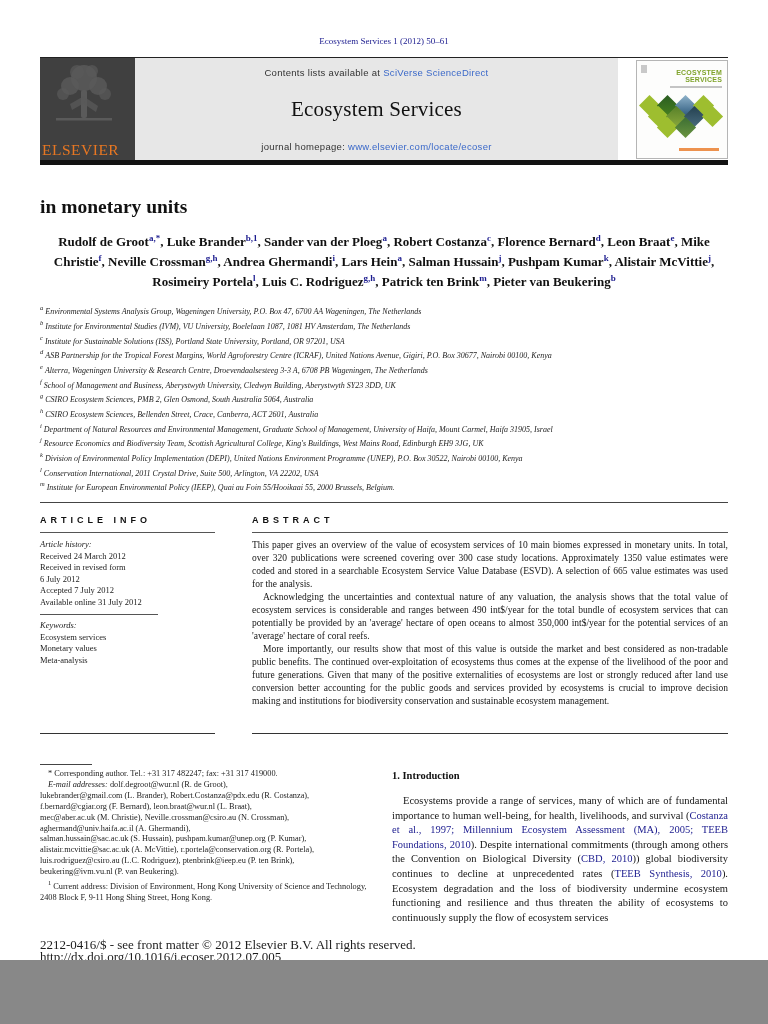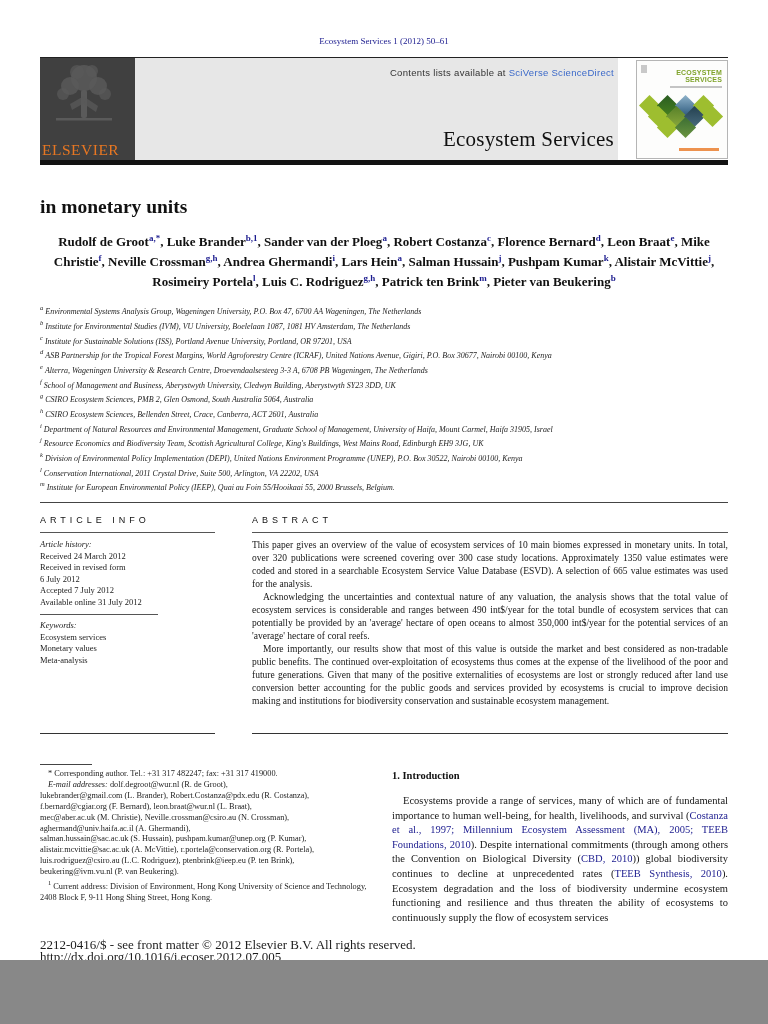--- a/index.html
+++ b/index.html
@@ -11,21 +11,21 @@
     width:768px;height:960px;position:relative;margin:0 auto;background:#ffffff;
     font-family:"Liberation Serif", serif;color:var(--ink);overflow:hidden;
   }
   .inner{padding:0 40px;}
   .journal-ref{margin:0;padding-top:36px;text-align:center;font-size:9px;color:var(--citation-navy);}
   
   .band{margin-top:11px;border-top:1.5px solid #222;display:flex;height:102px;align-items:stretch;}
   .logo-cell{width:95px;background:#404040;position:relative;display:flex;flex-direction:column;align-items:flex-start;justify-content:flex-end;}
   .logo-cell svg{position:absolute;top:2px;left:8px;}
   .elsevier-word{font-family:"Liberation Serif",serif;color:var(--elsevier-orange);font-size:15.5px;letter-spacing:.5px;font-weight:400;margin:0 0 1px 2px;}
-  .gray-cell{flex:1;background:var(--masthead-gray);display:flex;flex-direction:column;justify-content:space-between;text-align:center;padding:9px 4px 8px 4px;align-items:flex-end;}
+  .gray-cell{flex:1;background:var(--masthead-gray);display:flex;flex-direction:column;justify-content:space-between;text-align:center;padding:9px 4px 8px 4px;}
   .sans{font-family:"Liberation Sans",sans-serif;}
   .contents-line,.homepage-line{font-size:9.5px;color:#333;letter-spacing:.3px;}
   .contents-line .link,.homepage-line .link{color:var(--link-blue);}
   .journal-name{font-size:21px;color:#111;letter-spacing:.2px;}
   .cover-cell{width:110px;background:#fff;display:flex;align-items:center;justify-content:flex-end;}
   .cover{width:92px;height:99px;border:1px solid #b5b5b5;background:#fdfdfc;position:relative;box-sizing:border-box;padding:3px;}
   .cover-mark{position:absolute;top:4px;left:4px;width:6px;height:8px;background:#c9c9c9;}
   .cover-title{position:absolute;top:8px;right:5px;text-align:right;font-family:"Liberation Sans",sans-serif;font-weight:700;font-size:7px;line-height:7.5px;color:#7fa32a;letter-spacing:.2px;width:58px;}
   .cover-subline{position:absolute;top:25px;right:5px;width:52px;height:2px;background:#c4c4c4;}
   .diamonds{position:absolute;top:32px;left:2px;width:86px;height:46px;overflow:hidden;}
@@ -37,21 +37,21 @@
   .title div{display:block;}
   .authors{margin-top:12px;font-size:13px;line-height:1.45;font-weight:700;color:#111;text-align:center;}
   .authors .sup{font-size:9px;vertical-align:super;color:var(--citation-navy);font-weight:700;}
   .affils{margin-top:10px;font-size:8px;line-height:11px;font-style:italic;color:#222;}
   .affils .asup{font-size:6.5px;vertical-align:super;margin-right:2px;}
   .rule-full{border:0;border-top:1px solid #444;margin:9px 0 0 0;}
   
   .ia-row{display:flex;margin-top:12px;height:219px;}
   .info-col{width:175px;margin-right:37px;border-bottom:1.2px solid #333;box-sizing:border-box;}
   .abs-col{flex:1;border-bottom:1.2px solid #333;box-sizing:border-box;}
-  .col-header{font-family:"Liberation Sans",sans-serif;font-size:9px;font-weight:400;letter-spacing:4px;color:#111;}
+  .col-header{font-family:"Liberation Sans",sans-serif;font-size:9px;font-weight:700;letter-spacing:4px;color:#111;}
   .hdr-rule{border:0;border-top:1px solid #555;margin:7px 0 6px 0;}
   .mid-rule{border:0;border-top:1px solid #555;margin:6px 0 5px 0;width:118px;}
   .info-text{font-size:8.5px;line-height:11.5px;color:#1c1c1c;}
   .ital{font-style:italic;}
   .abs-text p{margin:0;font-size:9.5px;line-height:13px;text-align:justify;color:#151515;}
   .abs-text p + p{text-indent:11px;}
   .copyright{font-size:9.5px;text-align:right;margin-top:1px;}
   
   .intro-block{position:absolute;left:392px;top:770px;width:336px;}
   .sec-heading{margin:0;font-size:10.5px;font-weight:700;color:#111;}
@@ -88,20 +88,21 @@
             <path d="M50 46 L38 38 L36 44 L48 52 Z" opacity=".75"></path>
             <rect x="8" y="58" width="56" height="2.5"></rect>
           </g>
         </svg>
         <div class="elsevier-word">ELSEVIER</div>
       </div>
 
       <div class="gray-cell">
         <div class="contents-line sans"><span>Contents lists available at </span><span class="link">SciVerse ScienceDirect</span></div>
         <div class="journal-name">Ecosystem Services</div>
+        <div class="homepage-line sans"><span>journal homepage: </span><span class="link">www.elsevier.com/locate/ecoser</span></div>
       </div>
 
       <div class="cover-cell">
         <div class="cover">
           <div class="cover-mark"></div>
           <div class="cover-title">ECOSYSTEM SERVICES</div>
           <div class="cover-subline"></div>
           <div class="diamonds">
             <div class="dia" style="left:3px;top:5px;background:var(--cover-green)"></div>
             <div class="dia" style="left:21px;top:5px;background:linear-gradient(135deg,#2a5d22,#47801f)"></div>
@@ -126,21 +127,21 @@
       </h1>
 
     <div class="authors"><span>Rudolf de Groot</span><span class="sup">a,*</span><span>, Luke Brander</span><span class="sup">b,1</span><span>, Sander van der Ploeg</span><span class="sup">a</span><span>, Robert Costanza</span><span class="sup">c</span><span>, Florence Bernard</span><span class="sup">d</span><span>, Leon Braat</span><span class="sup">e</span><span>, Mike Christie</span><span class="sup">f</span><span>, Neville Crossman</span><span class="sup">g,h</span><span>, Andrea Ghermandi</span><span class="sup">i</span><span>, Lars Hein</span><span class="sup">a</span><span>, Salman Hussain</span><span class="sup">j</span><span>, Pushpam Kumar</span><span class="sup">k</span><span>, Alistair McVittie</span><span class="sup">j</span><span>, Rosimeiry Portela</span><span class="sup">l</span><span>, Luis C. Rodriguez</span><span class="sup">g,h</span><span>, Patrick ten Brink</span><span class="sup">m</span><span>, Pieter van Beukering</span><span class="sup">b</span></div>
 
     <div class="affils">
 
         <div><span class="asup">a</span><span>Environmental Systems Analysis Group, Wageningen University, P.O. Box 47, 6700 AA Wageningen, The Netherlands</span></div>
 
         <div><span class="asup">b</span><span>Institute for Environmental Studies (IVM), VU University, Boelelaan 1087, 1081 HV Amsterdam, The Netherlands</span></div>
 
-        <div><span class="asup">c</span><span>Institute for Sustainable Solutions (ISS), Portland Avenue University, Portland, OR 97201, USA</span></div>
+        <div><span class="asup">c</span><span>Institute for Sustainable Solutions (ISS), Portland State University, Portland, OR 97201, USA</span></div>
 
         <div><span class="asup">d</span><span>ASB Partnership for the Tropical Forest Margins, World Agroforestry Centre (ICRAF), United Nations Avenue, Gigiri, P.O. Box 30677, Nairobi 00100, Kenya</span></div>
 
         <div><span class="asup">e</span><span>Alterra, Wageningen University &amp; Research Centre, Droevendaalsesteeg 3-3 A, 6708 PB Wageningen, The Netherlands</span></div>
 
         <div><span class="asup">f</span><span>School of Management and Business, Aberystwyth University, Cledwyn Building, Aberystwyth SY23 3DD, UK</span></div>
 
         <div><span class="asup">g</span><span>CSIRO Ecosystem Sciences, PMB 2, Glen Osmond, South Australia 5064, Australia</span></div>
 
         <div><span class="asup">h</span><span>CSIRO Ecosystem Sciences, Bellenden Street, Crace, Canberra, ACT 2601, Australia</span></div>

